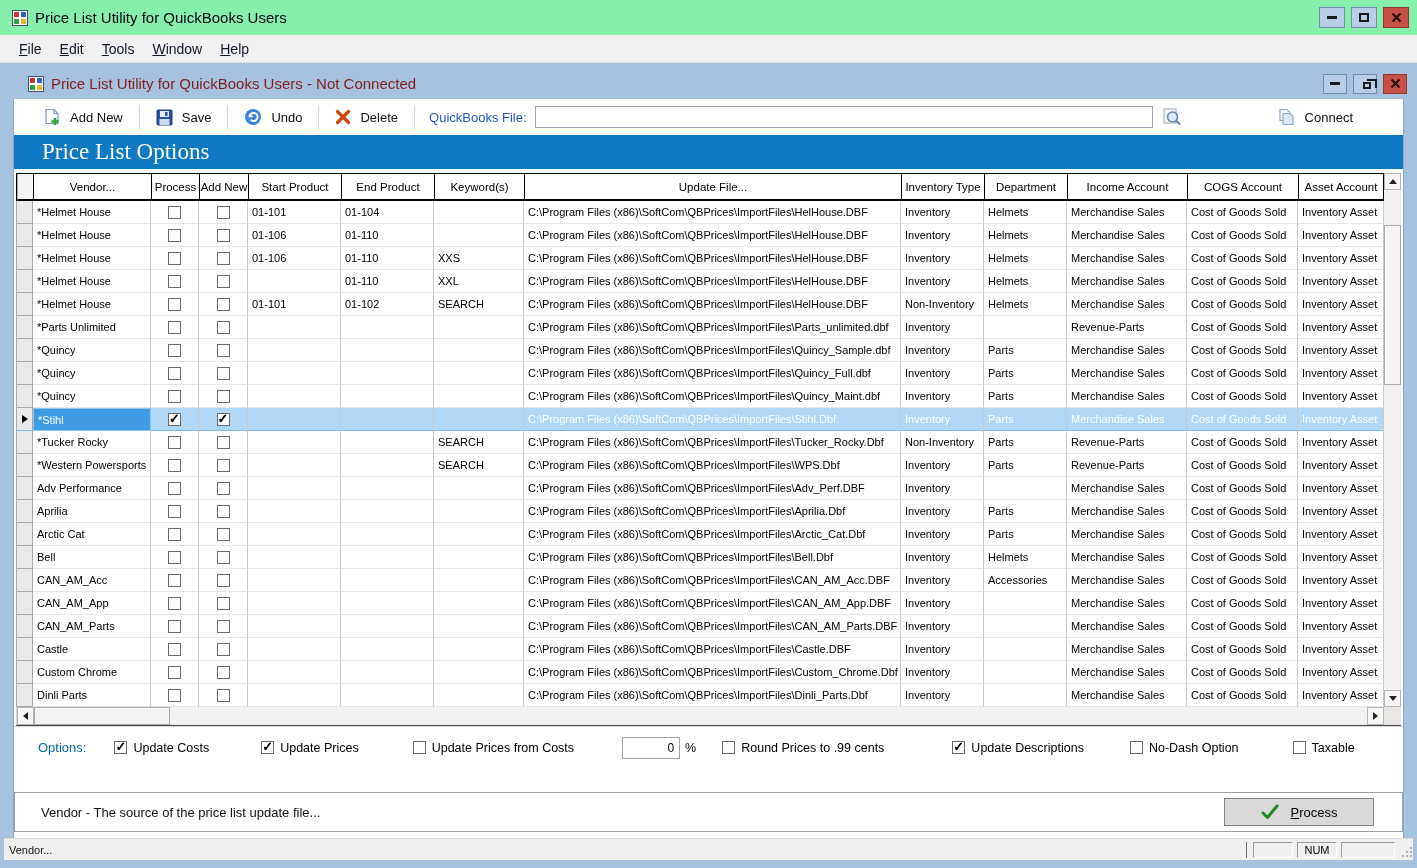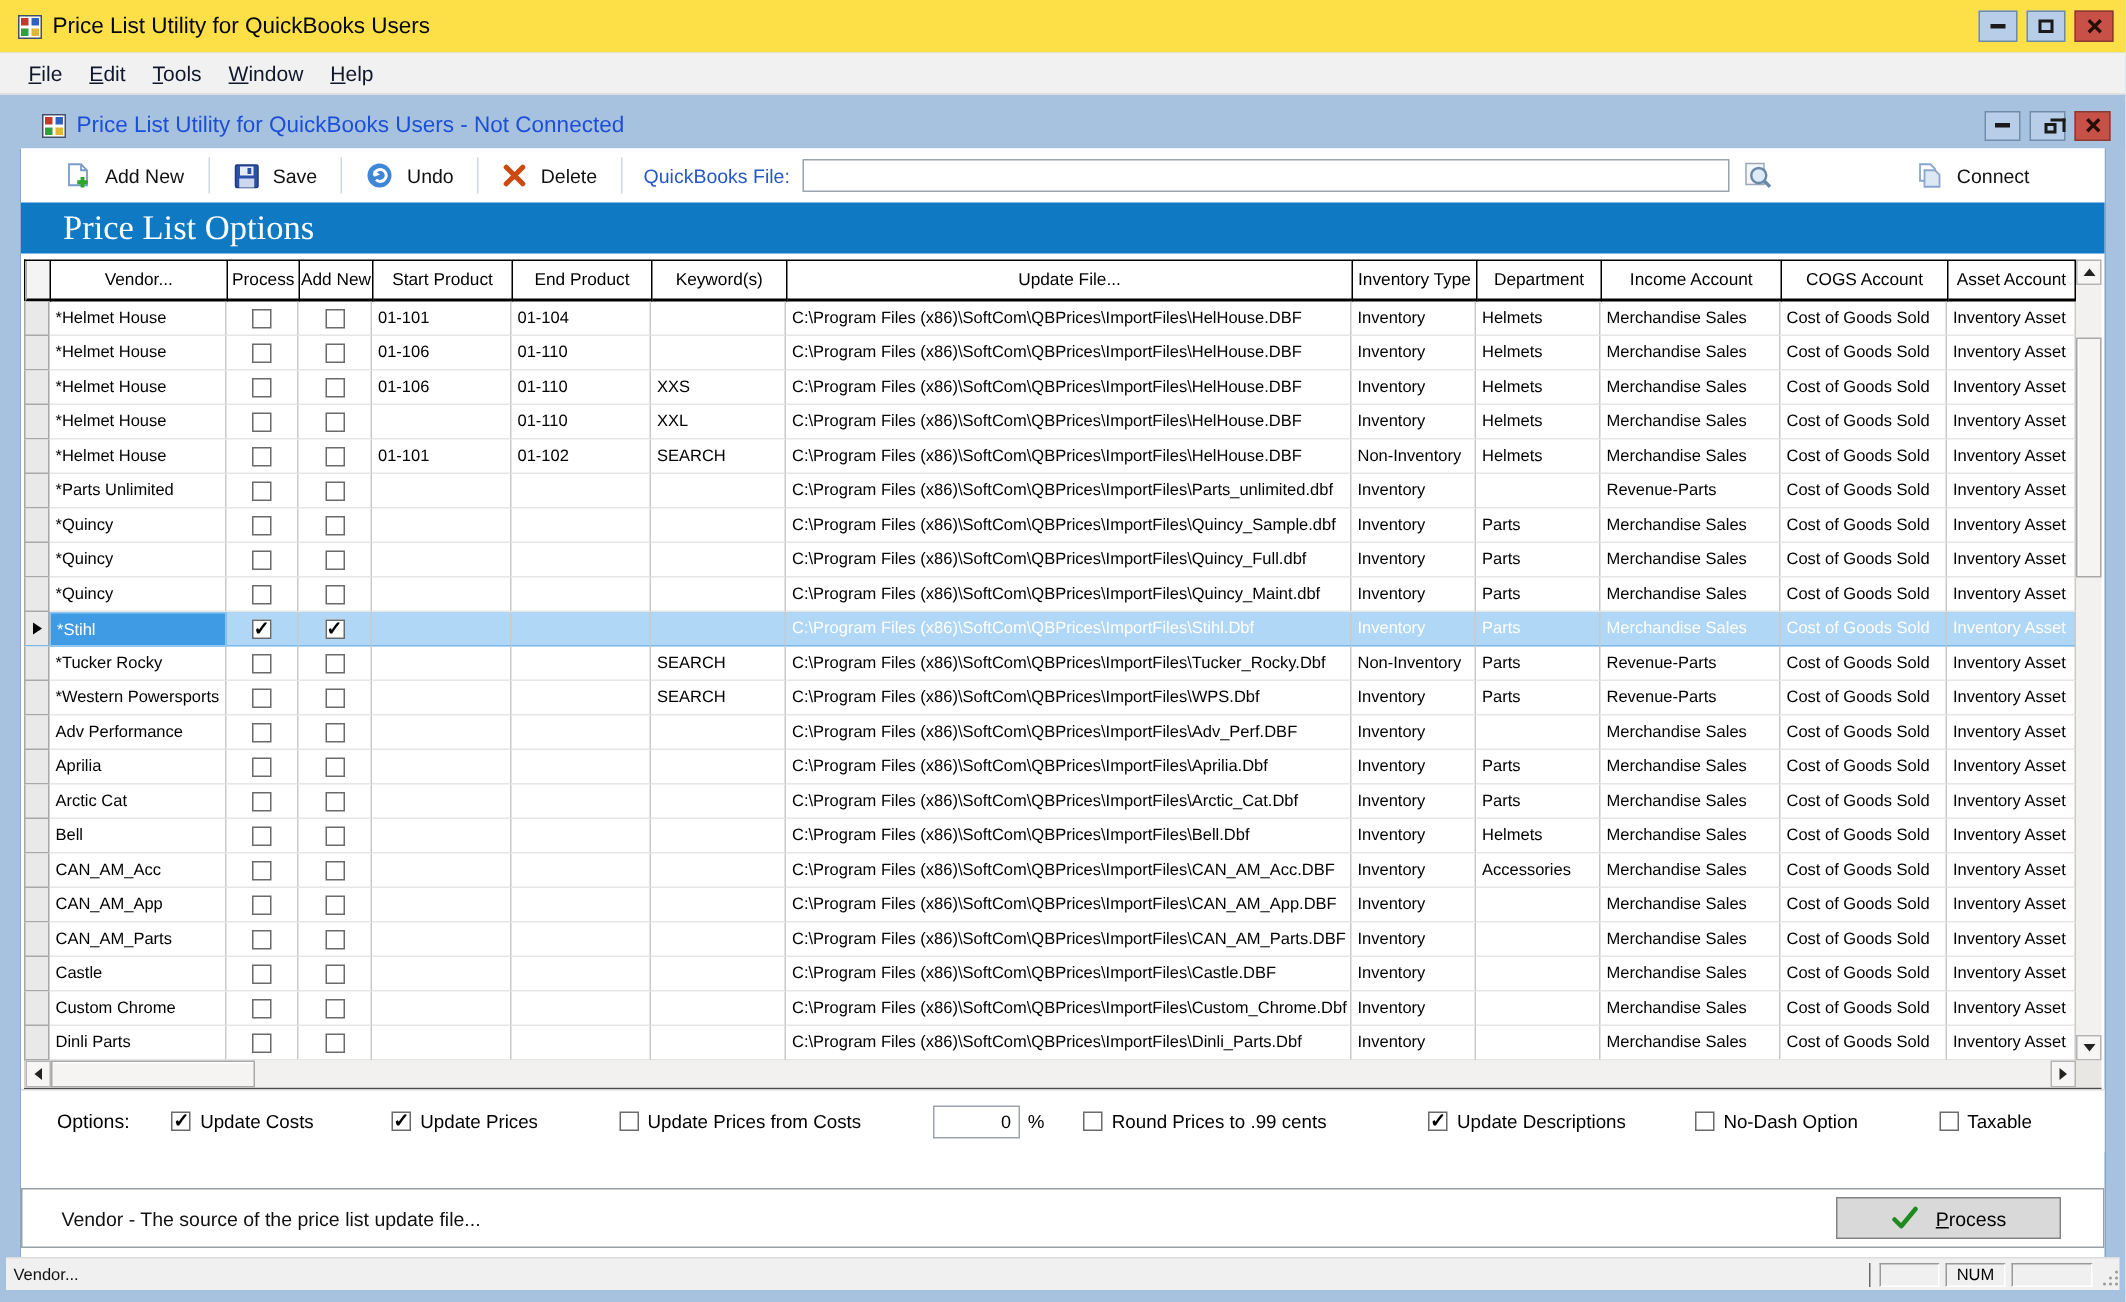--- a/index.html
+++ b/index.html
@@ -4,37 +4,37 @@
 <style>
   * { box-sizing: border-box; margin: 0; padding: 0; }
   html,body { width:1417px; height:868px; overflow:hidden; }
   body {
     font-family: "Liberation Sans", sans-serif;
     background:#a7c2df;
     display:flex; flex-direction:column;
     color:#000;
   }
   
-  .main-titlebar { height:36px; display:flex; align-items:center; padding:0 8px; background:#fde047; }
+  .main-titlebar { height:36px; display:flex; align-items:center; padding:0 8px; background:#86efac; }
   .app-icon { width:16px; height:16px; margin:0 7px 0 4px; flex:0 0 auto; }
   .main-title { font-size:15px; color:#05050f; }
   .win-controls { margin-left:auto; display:flex; gap:6px; align-items:center; }
   .win-btn { width:26px; height:21px; background:#b7cde8; border:1px solid #6f8cab; display:flex; align-items:center; justify-content:center; }
   .win-btn.close { background:#c75146; border-color:#8a3a32; }
   .g-min { width:10px; height:3px; background:#1a1a1a; }
   .g-max { width:10px; height:9px; border:2px solid #1a1a1a; background:transparent; }
   .g-restore { width:8px; height:7px; border:2px solid #1a1a1a; position:relative; margin-left:3px; margin-top:3px; background:#b7cde8;}
   .g-restore::before { content:""; position:absolute; top:-5px; left:2px; width:8px; height:7px; border:2px solid #1a1a1a; border-bottom:none; border-left:none; }
   
   .menubar { height:28px; background:#f1f1f1; display:flex; align-items:center; padding:0 10px; border-bottom:1px solid #e0e0e0; }
   .menu-item { font-size:14px; padding:3px 9px; color:#0f172a; cursor:default; }
   .frame-gap { height:5px; }
   
   .child-titlebar { height:32px; display:flex; align-items:center; padding:0 10px 0 24px; background:#a7c2df; }
-  .child-title { font-size:15px; color:#1d4ed8; }
+  .child-title { font-size:15px; color:#7f1d1d; }
   .child-controls .win-btn { width:24px; height:20px; }
   
   .child-body { margin:0 13px; background:#fff; border-left:1px solid #88a6c6; border-right:1px solid #88a6c6; padding-bottom:6px; }
   
   .toolbar { height:36px; display:flex; align-items:center; padding:0 10px 0 14px; background:#fff; }
   .tb-btn { display:flex; align-items:center; gap:9px; padding:0 16px; height:28px; font-size:13px; color:#111; cursor:default; }
   .tb-sep { width:1px; height:24px; background:#ccd8e4; }
   .qb-label { color:#2458c8; font-size:13px; margin:0 8px 0 14px; white-space:nowrap; }
   .qb-input { width:618px; height:22px; border:1px solid #9aa4ae; font-size:12px; padding:0 4px; outline:none; }
   .tb-mag { margin-left:8px; width:22px; height:22px; display:flex; align-items:center; justify-content:center; }
@@ -83,21 +83,21 @@
   .arr-up   { width:0;height:0;border-bottom:5px solid #222;border-left:4px solid transparent;border-right:4px solid transparent; }
   .arr-down { width:0;height:0;border-top:5px solid #222;border-left:4px solid transparent;border-right:4px solid transparent; }
   .vscroll-col { width:17px; flex:0 0 17px; display:flex; flex-direction:column; }
   .vscroll { height:534px; display:flex; flex-direction:column; background:#f2f1ef; }
   .vscroll .sc-btn { width:100%; flex:0 0 17px; }
   .vs-track { flex:1; position:relative; }
   .vs-thumb { position:absolute; top:35px; left:0; right:0; height:160px; background:#f5f4f2; border:1px solid #a8a8a8; box-shadow:inset 1px 0 0 #fff; }
   .vs-corner { height:18px; background:#e9e7e4; }
   
   .options-row { height:42px; display:flex; align-items:center; padding:0 24px; border-top:1px solid #d8d8d8; background:#fff; font-size:12.5px; }
-  .opt-label { color:#000000; font-size:13px; }
+  .opt-label { color:#0369a1; font-size:13px; }
   .opt-item { display:flex; align-items:center; gap:6px; white-space:nowrap; }
   #opts-before .opt-item:nth-child(1){ margin-left:28px; }
   #opts-before .opt-item:nth-child(2){ margin-left:52px; }
   #opts-before .opt-item:nth-child(3){ margin-left:54px; }
   .percent-group { margin-left:48px; display:flex; align-items:center; gap:5px; }
   .percent-input { width:58px; height:22px; border:1px solid #9aa4ae; text-align:right; font-size:12px; padding:0 5px; outline:none; }
   #opts-after { display:flex; align-items:center; }
   #opts-after .opt-item:nth-child(1){ margin-left:26px; }
   #opts-after .opt-item:nth-child(2){ margin-left:68px; }
   #opts-after .opt-item:nth-child(3){ margin-left:46px; }

